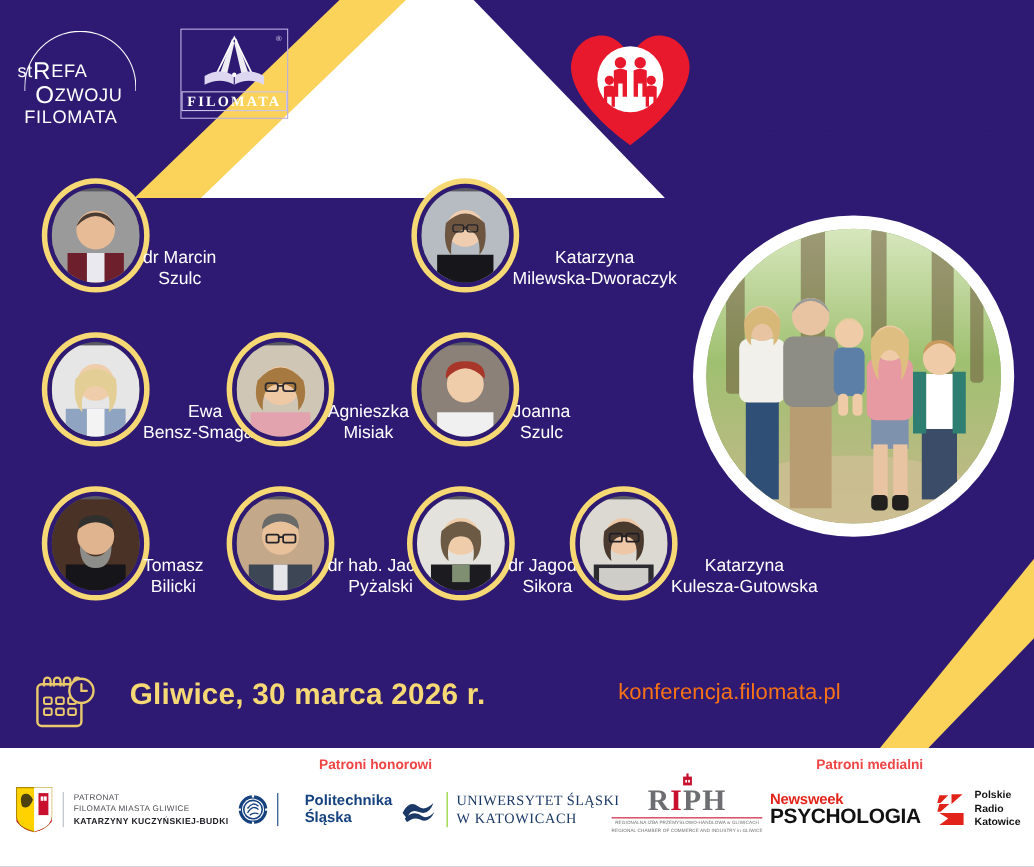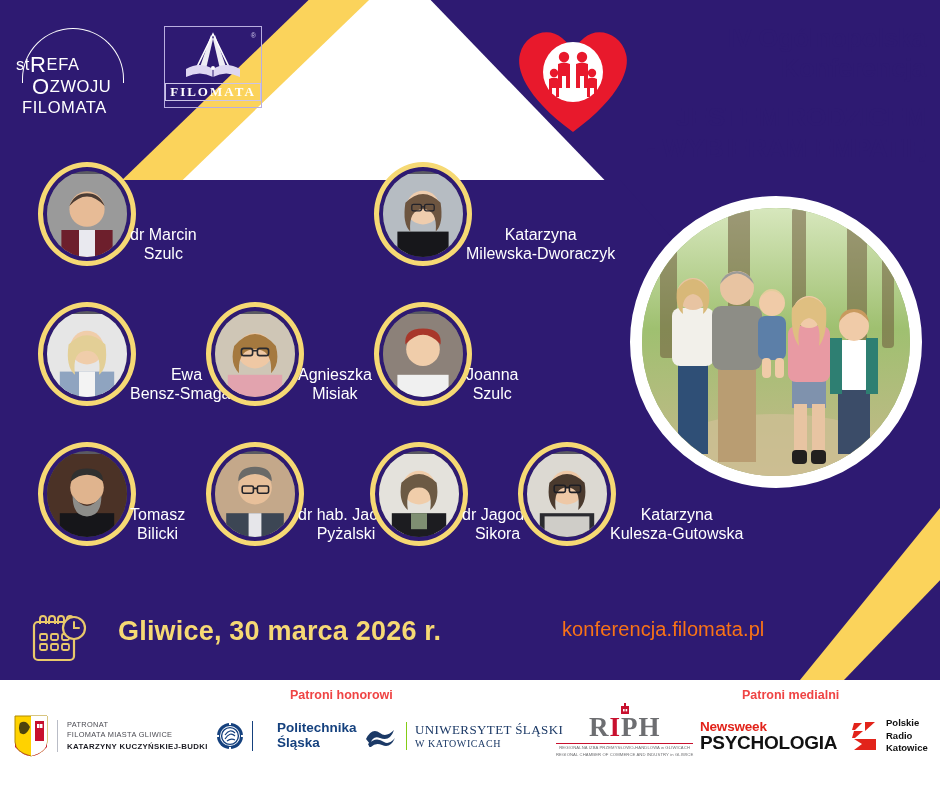--- a/index.html
+++ b/index.html
@@ -175,21 +175,21 @@
   .ps-txt{
     margin-left:8px;padding-left:24px;border-left:1px solid #15417e;
     color:#15417e;font-size:13.5px;font-weight:bold;line-height:1.1;
   }
   .us-mark{width:34px;height:22px;}
   .us-txt{
     margin-left:8px;padding-left:8px;border-left:1px solid #84cc16;
     font-family:"Liberation Serif",serif;color:#1b3966;line-height:1.25;
   }
   .us-txt .l1{font-size:13px;letter-spacing:.4px;}
-  .us-txt .l2{font-size:10px;letter-spacing:.6px;}
+  .us-txt .l2{font-size:13px;letter-spacing:.6px;}
 
   .riph{position:relative;text-align:center;}
   .riph-word{
     font-family:"Liberation Serif",serif;font-weight:bold;font-size:27px;
     color:#6d6e71;letter-spacing:1px;line-height:1;
   }
   .riph-word .red{color:#c8102e;}
   .riph-sub{
     margin-top:2px;border-top:1.5px solid #c8102e;padding-top:1px;
     color:#6d6e71;font-size:4.2px;line-height:1.5;letter-spacing:.1px;white-space:nowrap;

